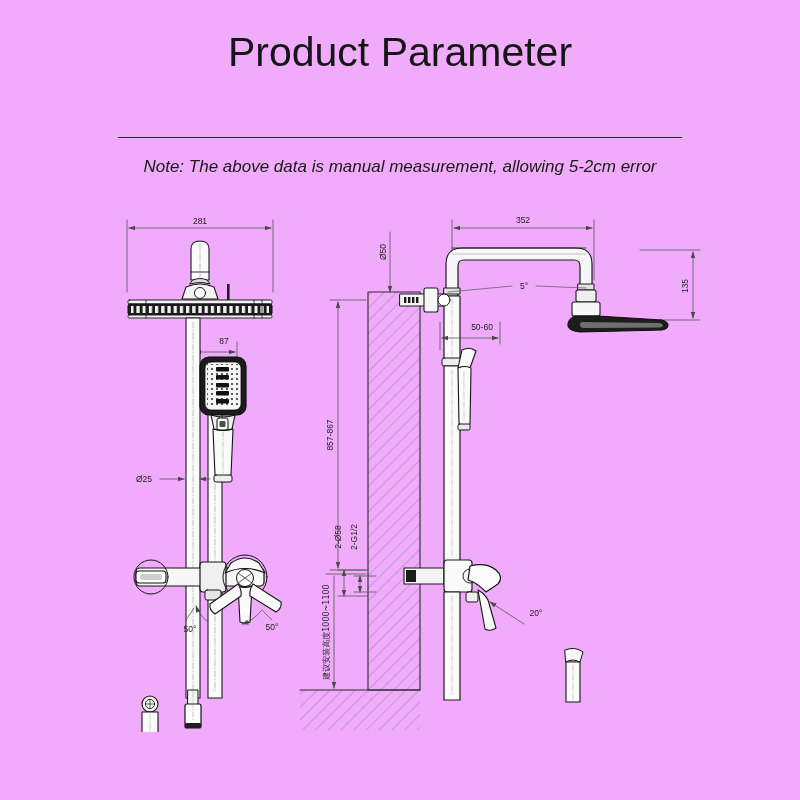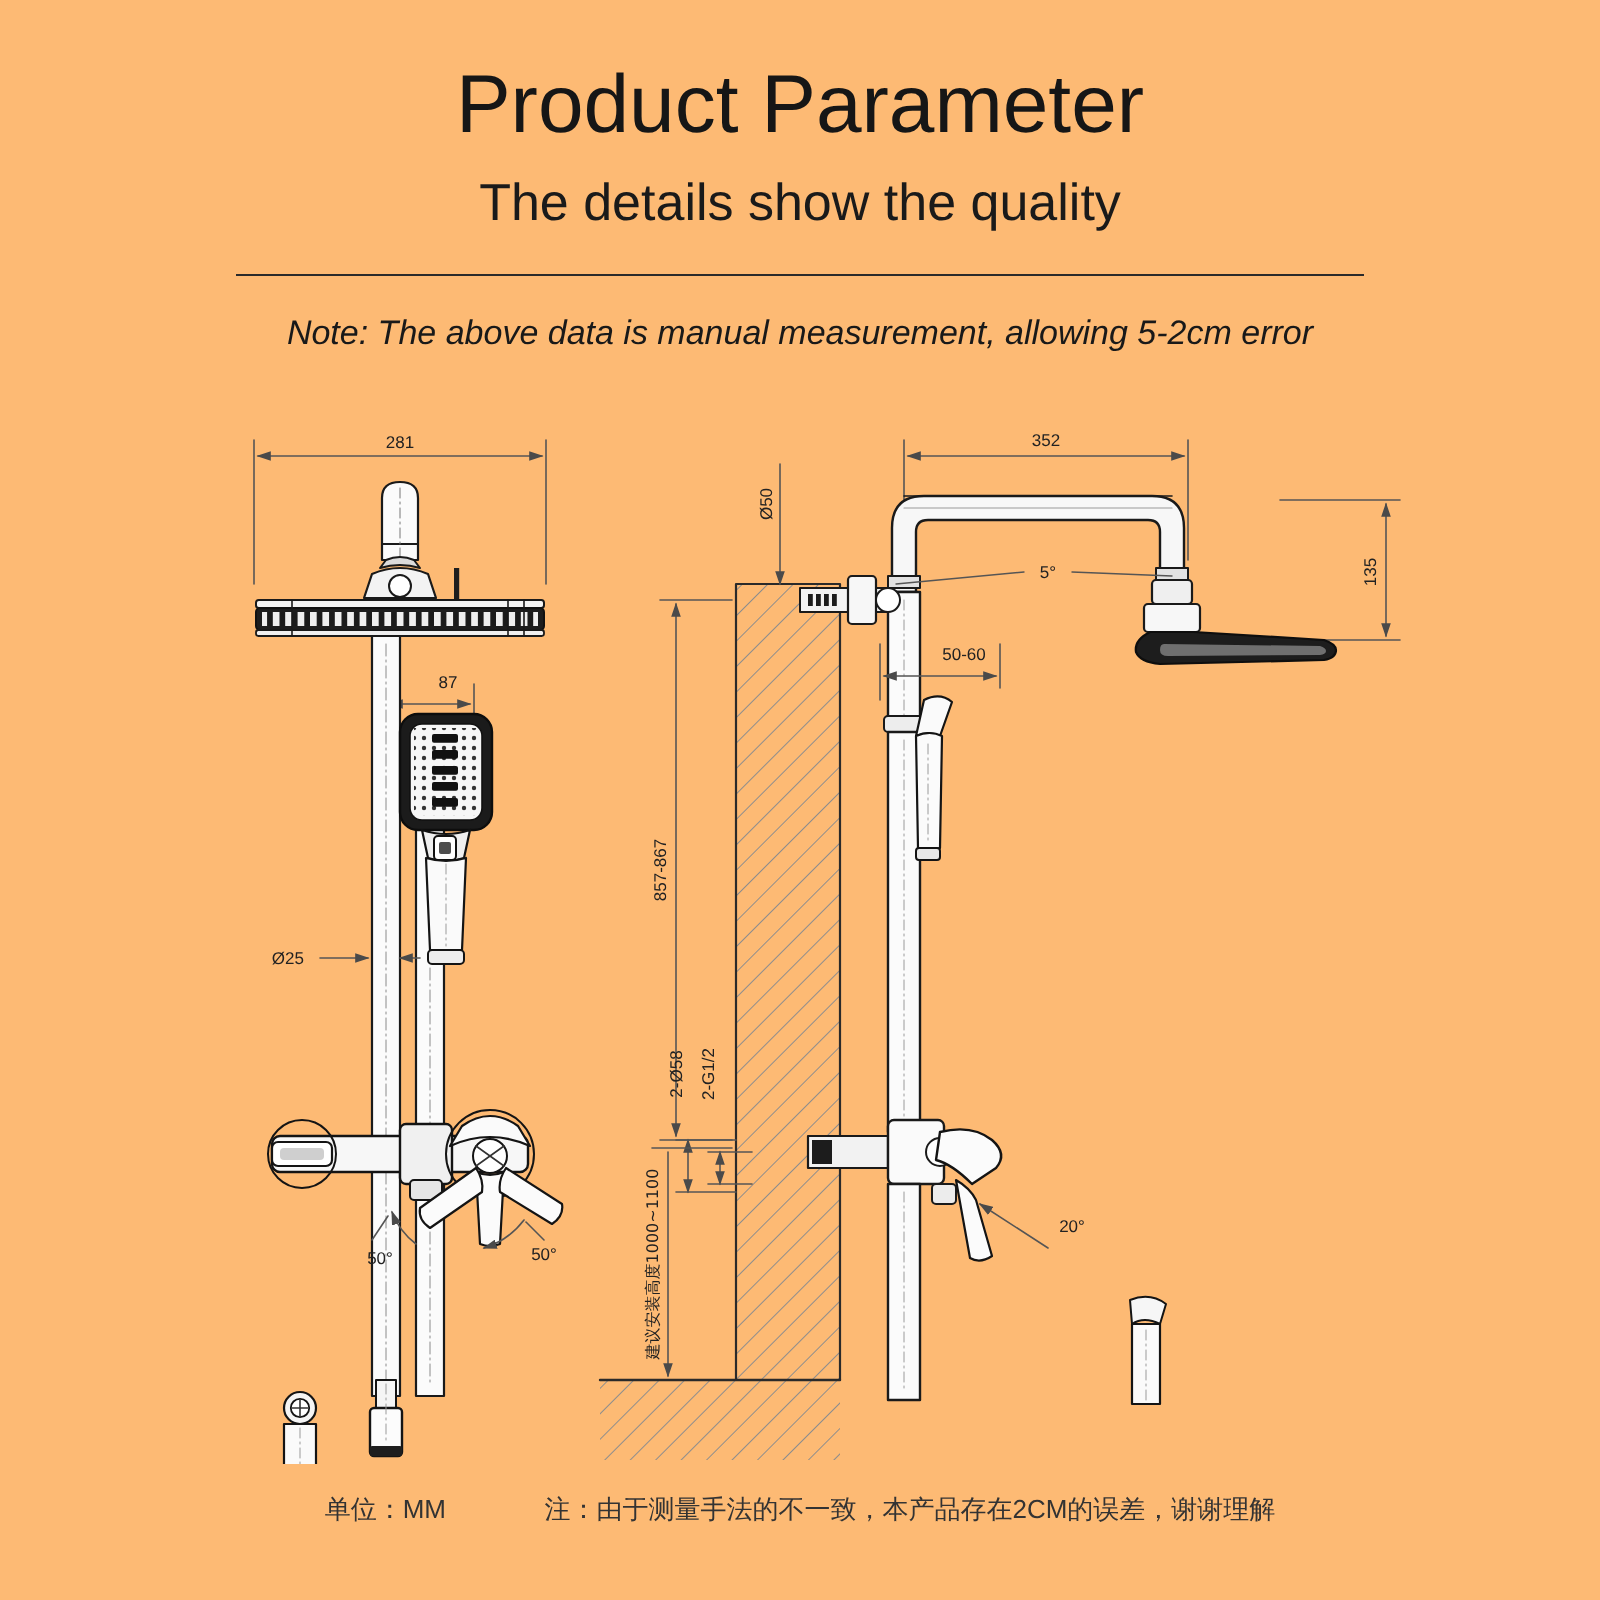--- a/index.html
+++ b/index.html
@@ -4,21 +4,21 @@
 <style>
   html, body {
     margin: 0;
     padding: 0;
     background: #ffffff;
   }
   #page {
     position: relative;
     width: 800px;
     height: 800px;
-    background: #fdba74;
+    background: #f0abfc;
     font-family: "Liberation Sans", sans-serif;
     color: #111111;
     overflow: hidden;
   }
   
   #header {
     position: absolute;
     left: 0;
     top: 0;
     width: 800px;
@@ -81,21 +81,20 @@
   #footer .gap  { display: inline-block; width: 42px; }
   #footer .remark { display: inline-block; }
 </style>
 </head>
 <body>
 
 <div id="page">
 
   <div id="header">
     <div id="title">Product Parameter</div>
-    <div id="subtitle">The details show the quality</div>
   </div>
   <div id="rule"></div>
   <div id="note">Note: The above data is manual measurement, allowing 5-2cm error</div>
 
   <div id="drawing">
   <svg width="800" height="540" viewBox="0 0 800 540" xmlns="http://www.w3.org/2000/svg">
     <defs>
       <marker id="ar" markerWidth="9" markerHeight="9" refX="8" refY="3" orient="auto" markerUnits="strokeWidth">
         <path d="M0,0 L9,3 L0,6 z" fill="#4a4a4a"></path>
       </marker>
@@ -392,19 +391,14 @@
         <rect x="566" y="470" width="14" height="40" fill="#fafafa" stroke="#141414" stroke-width="1.1"></rect>
         <line x1="573" y1="473" x2="573" y2="508" stroke="#9a9a9a" stroke-width="0.5" stroke-dasharray="5,2,1,2"></line>
       </g>
 
     </g>
 
     </g>
   </svg>
   </div>
 
-  <div id="footer">
-    <span class="unit">单位：MM</span>
-    <span class="gap"></span>
-    <span class="remark">注：由于测量手法的不一致，本产品存在2CM的误差，谢谢理解</span>
-  </div>
 
 </div>
 
 </body></html>

